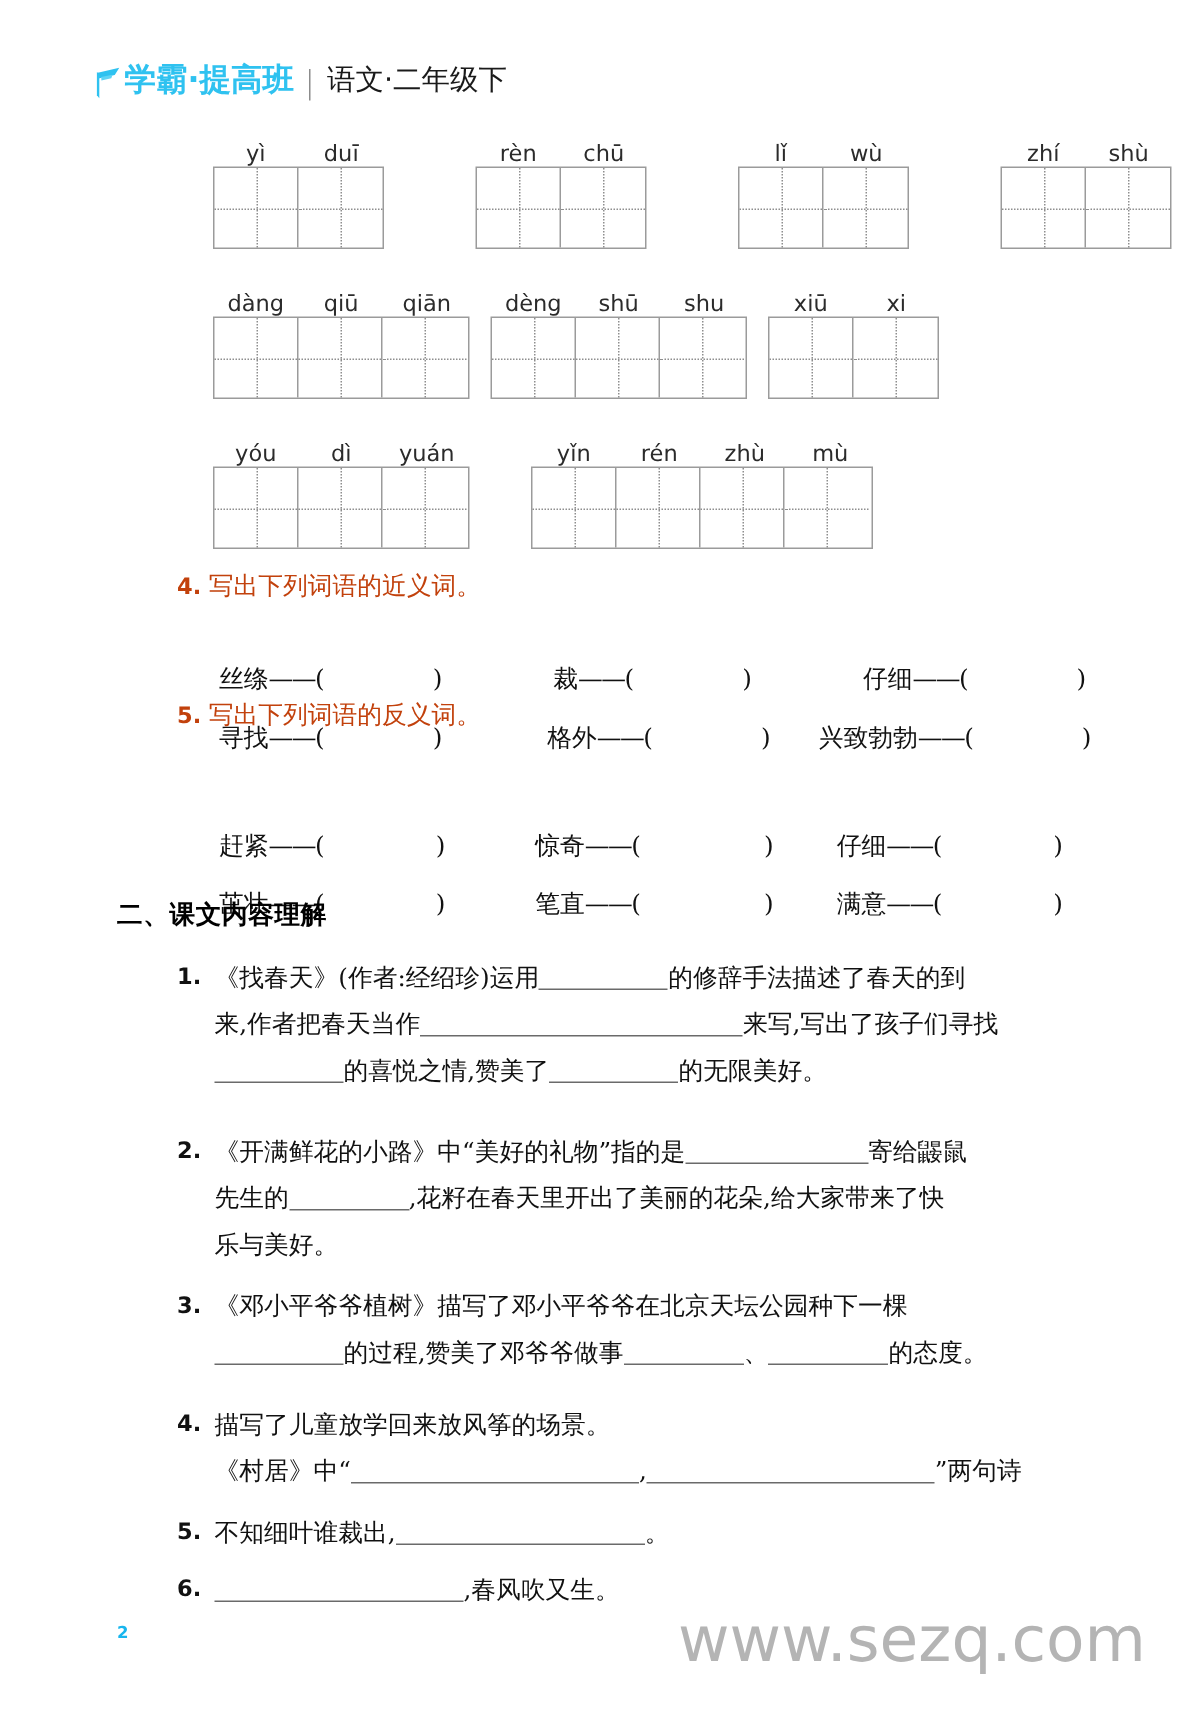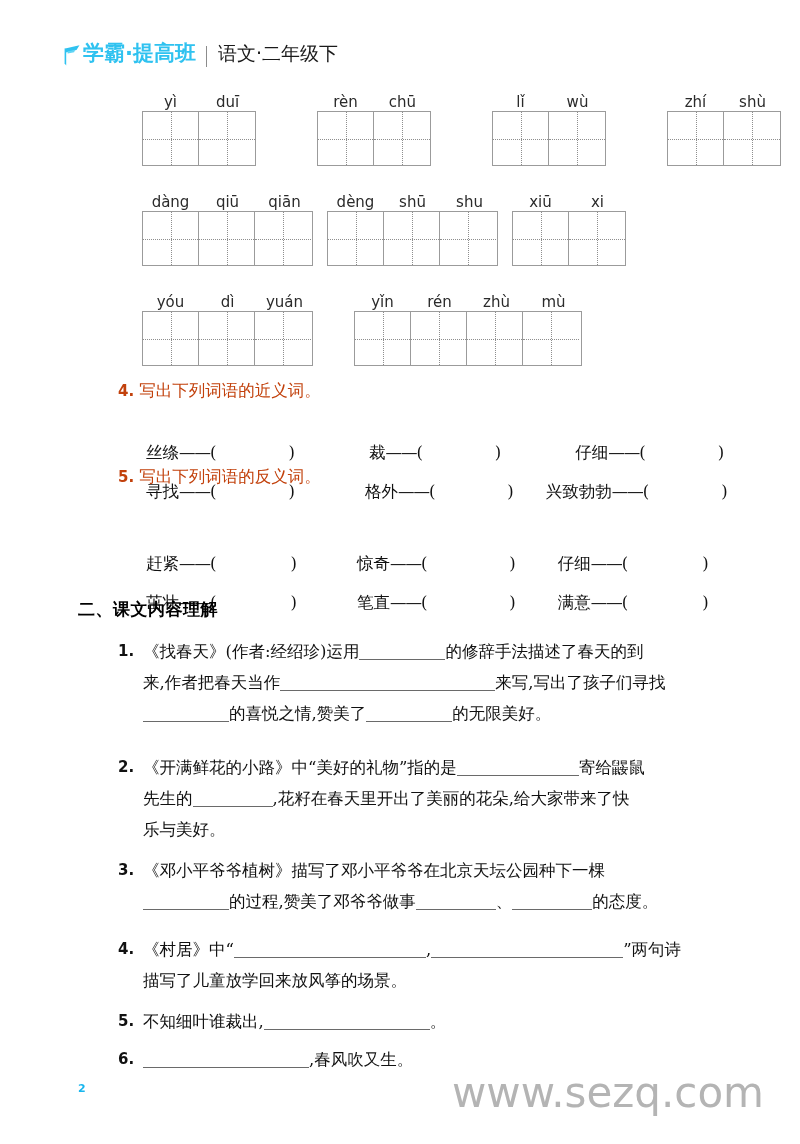--- a/index.html
+++ b/index.html
@@ -360,22 +360,22 @@
     <div class="q-item" style="left: 118px; top: 855px;">
       <span class="q-num">3.</span>
       <span class="q-body">
         <span class="q-line"><span>《邓小平爷爷植树》描写了邓小平爷爷在北京天坛公园种下一棵</span></span>
         <span class="q-line"><span class="blank" style="width: 86px;"></span><span>的过程,赞美了邓爷爷做事</span><span class="blank" style="width: 80px;"></span><span>、</span><span class="blank" style="width: 80px;"></span><span>的态度。</span></span>
       </span>
     </div>
     <div class="q-item" style="left: 118px; top: 934px;">
       <span class="q-num">4.</span>
       <span class="q-body">
+        <span class="q-line"><span>描写了儿童放学回来放风筝的场景。</span></span>
         <span class="q-line"><span>《村居》中“</span><span class="blank" style="width: 192px;"></span><span>,</span><span class="blank" style="width: 192px;"></span><span>”两句诗</span></span>
-        <span class="q-line"><span>描写了儿童放学回来放风筝的场景。</span></span>
       </span>
     </div>
     <div class="q-item" style="left: 118px; top: 1006px;">
       <span class="q-num">5.</span>
       <span class="q-body">
         <span class="q-line"><span>不知细叶谁裁出,</span><span class="blank" style="width: 166px;"></span><span>。</span></span>
       </span>
     </div>
     <div class="q-item" style="left: 118px; top: 1044px;">
       <span class="q-num">6.</span>

